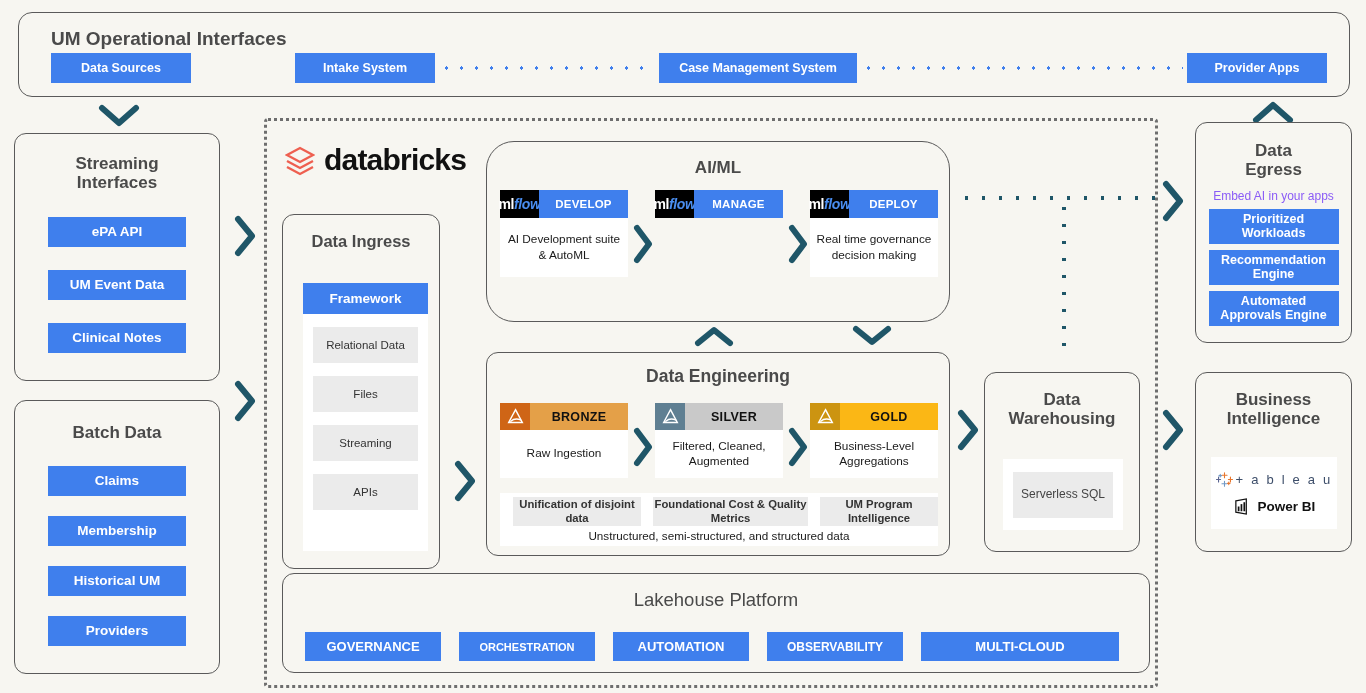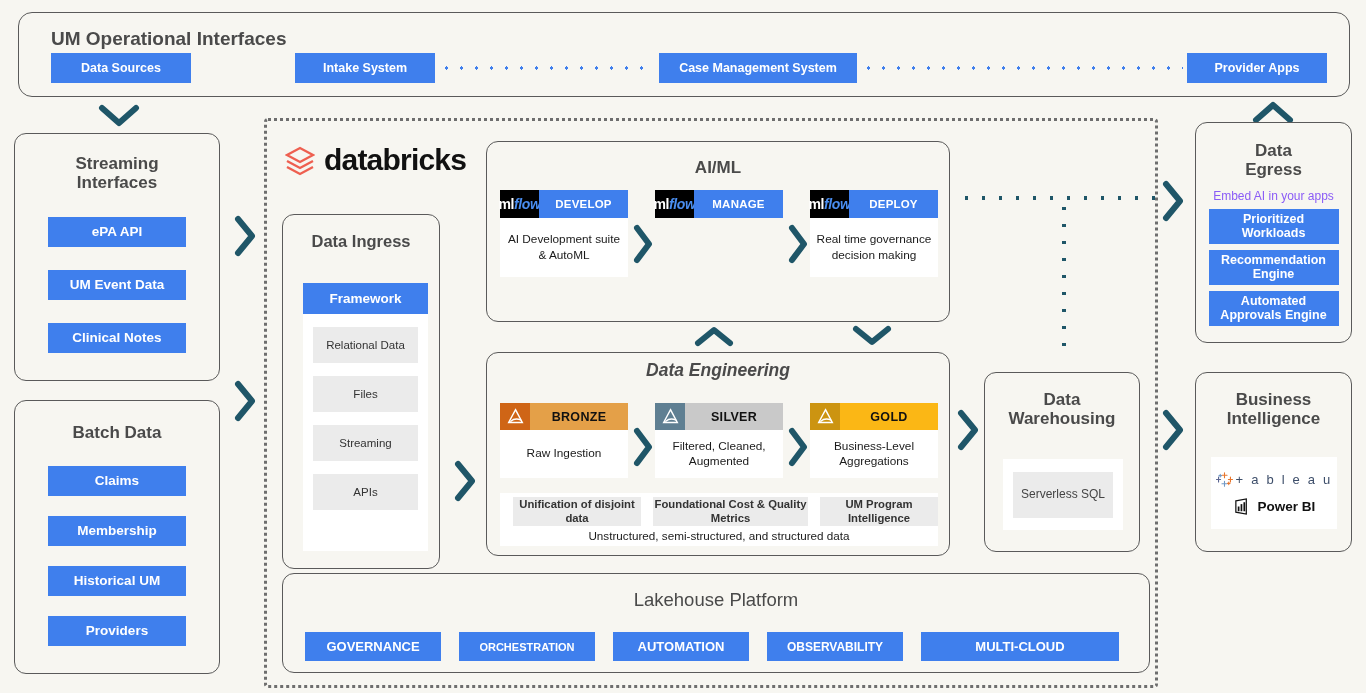--- a/index.html
+++ b/index.html
@@ -108,21 +108,21 @@
     font-size: 13.5px; font-weight: bold;
     display: flex; align-items: center; justify-content: center;
   }
   #ingress .sub {
     width: 105px; height: 36px; margin: 13px auto 0;
     background: #ebebeb; color: #333; font-size: 11.5px;
     display: flex; align-items: center; justify-content: center;
   }
 
   
-  #aiml { left: 486px; top: 141px; width: 464px; height: 181px; }
+  #aiml { left: 486px; top: 141px; width: 464px; height: 181px; border-radius: 28px; }
   #aiml .panel-title { margin-top: 16px; font-size: 17px; }
   .card3 {
     position: absolute; top: 48px; width: 128px; background: #fff;
   }
   .card3.c1 { left: 13px; }
   .card3.c2 { left: 168px; }
   .card3.c3 { left: 323px; }
   .ml-head {
     height: 28px; display: flex; align-items: stretch;
   }
@@ -138,21 +138,21 @@
     font-size: 11.5px; font-weight: bold; letter-spacing: .2px;
   }
   .card3 .body {
     min-height: 59px; padding: 8px 6px;
     font-size: 11.8px; text-align: center; color: #1a1a1a; line-height: 1.28;
     display: flex; align-items: center; justify-content: center;
   }
 
   
   #dataeng { left: 486px; top: 352px; width: 464px; height: 204px; }
-  #dataeng .panel-title { margin-top: 8px; font-size: 17.5px; font-style: italic; }
+  #dataeng .panel-title { margin-top: 14px; font-size: 17.5px; }
   .med {
     position: absolute; top: 50px; width: 128px; background: #fff;
   }
   .med.m1 { left: 13px; }
   .med.m2 { left: 168px; }
   .med.m3 { left: 323px; }
   .med-head { height: 27px; display: flex; align-items: stretch; }
   .med-ico {
     width: 30px; display: flex; align-items: center; justify-content: center;
   }

